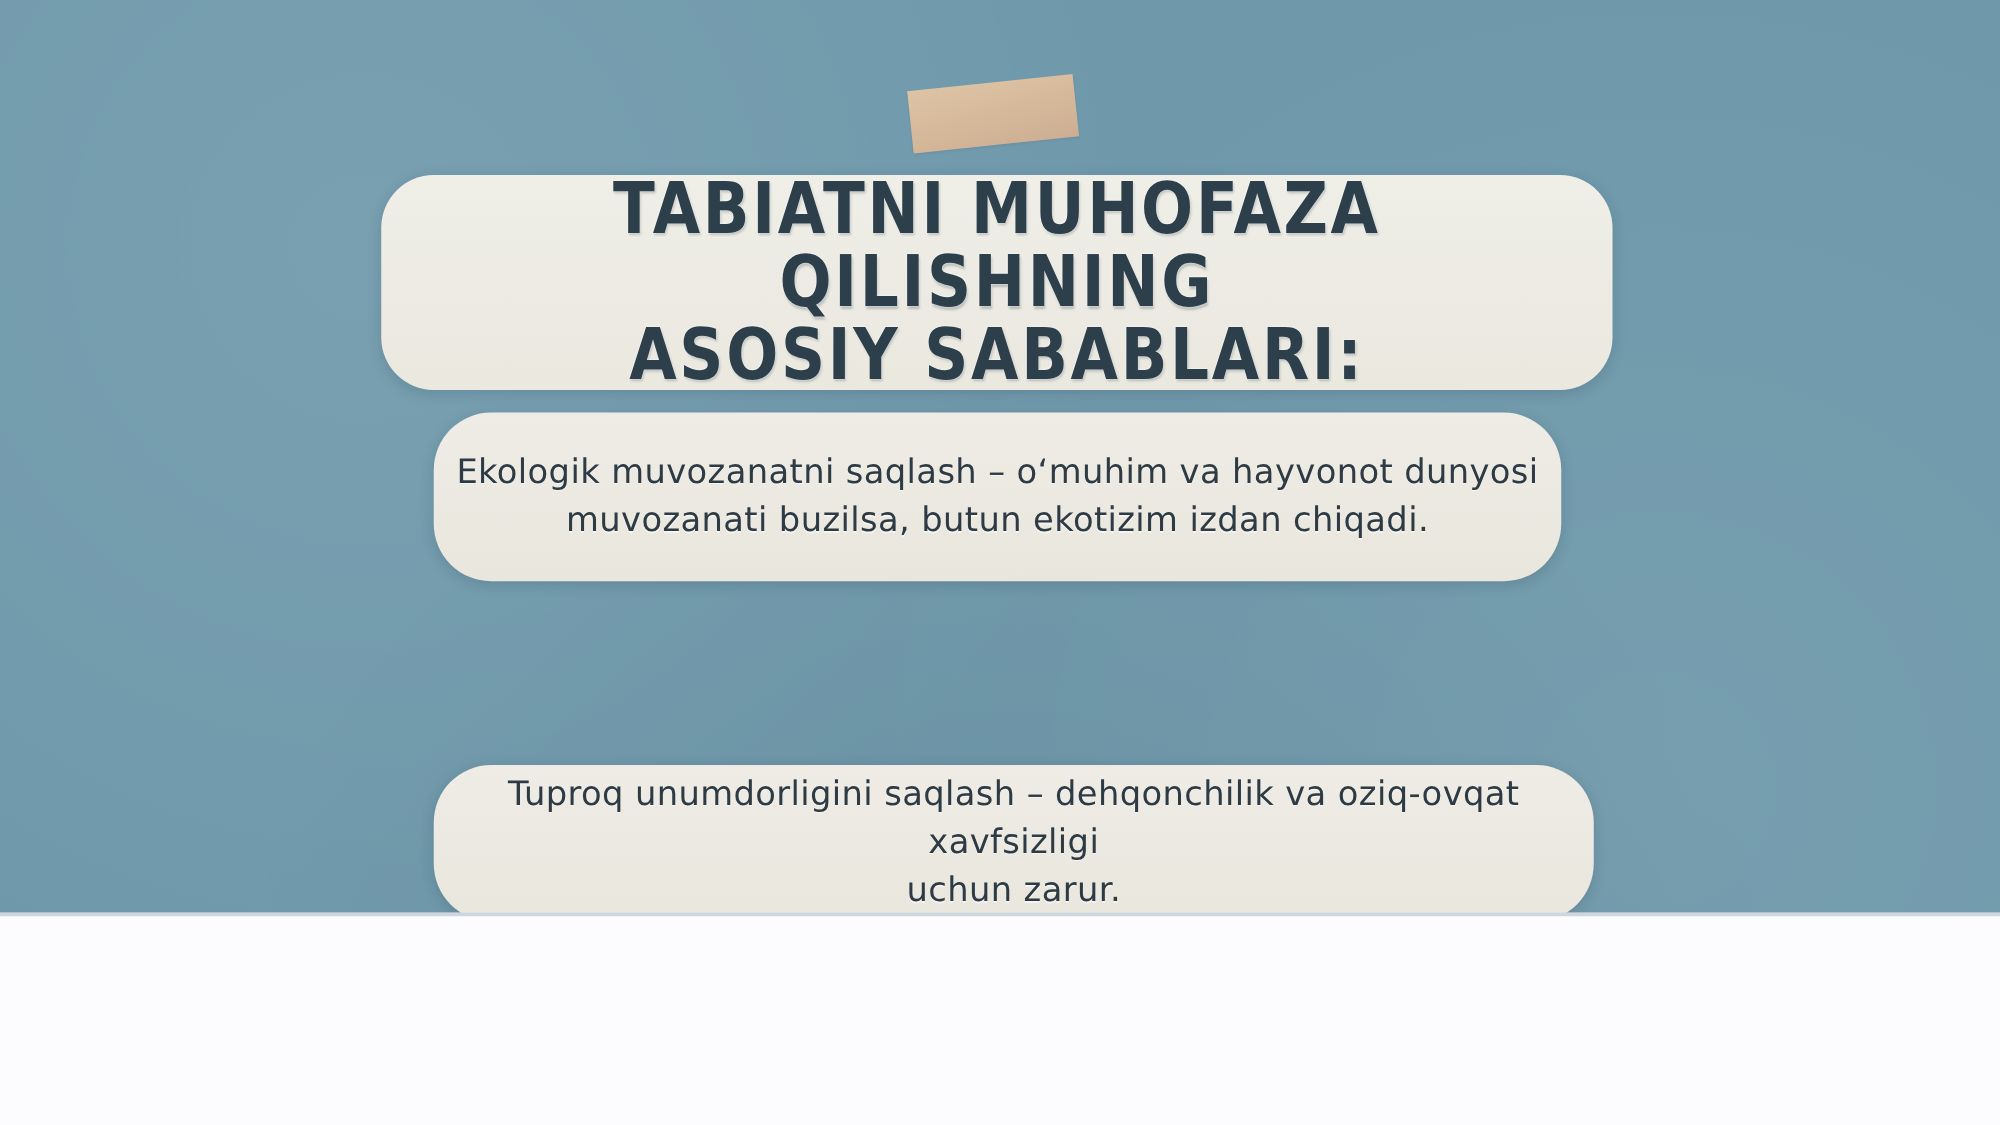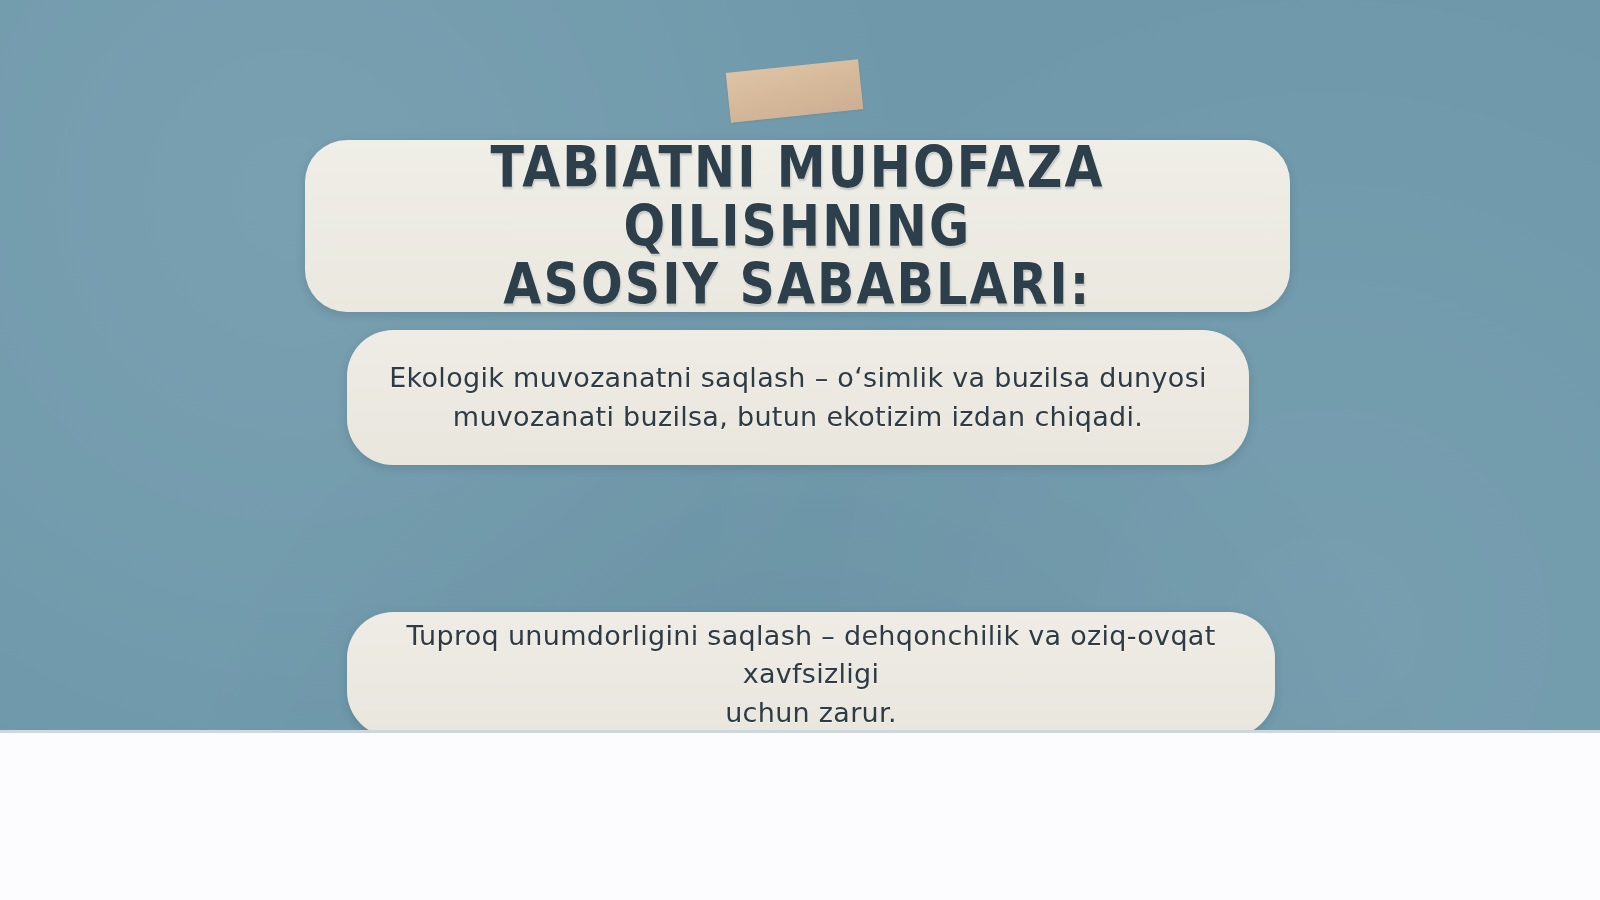--- a/index.html
+++ b/index.html
@@ -147,21 +147,21 @@
   <div class="tape"></div>
 
   <div class="deck">
 
     <div class="card card-title">
       <div class="title-text">TABIATNI MUHOFAZA QILISHNING
 ASOSIY SABABLARI:</div>
     </div>
 
     <div class="card card-item card-1">
-      <div class="item-text">Ekologik muvozanatni saqlash – o‘simlik va buzilsa dunyosi
+      <div class="item-text">Ekologik muvozanatni saqlash – o‘muhim va hayvonot dunyosi
 muvozanati buzilsa, butun ekotizim izdan chiqadi.</div>
     </div>
 
 
     <div class="card card-item card-3">
       <div class="item-text">Tuproq unumdorligini saqlash – dehqonchilik va oziq-ovqat xavfsizligi
 uchun zarur.</div>
     </div>
 
   </div>

